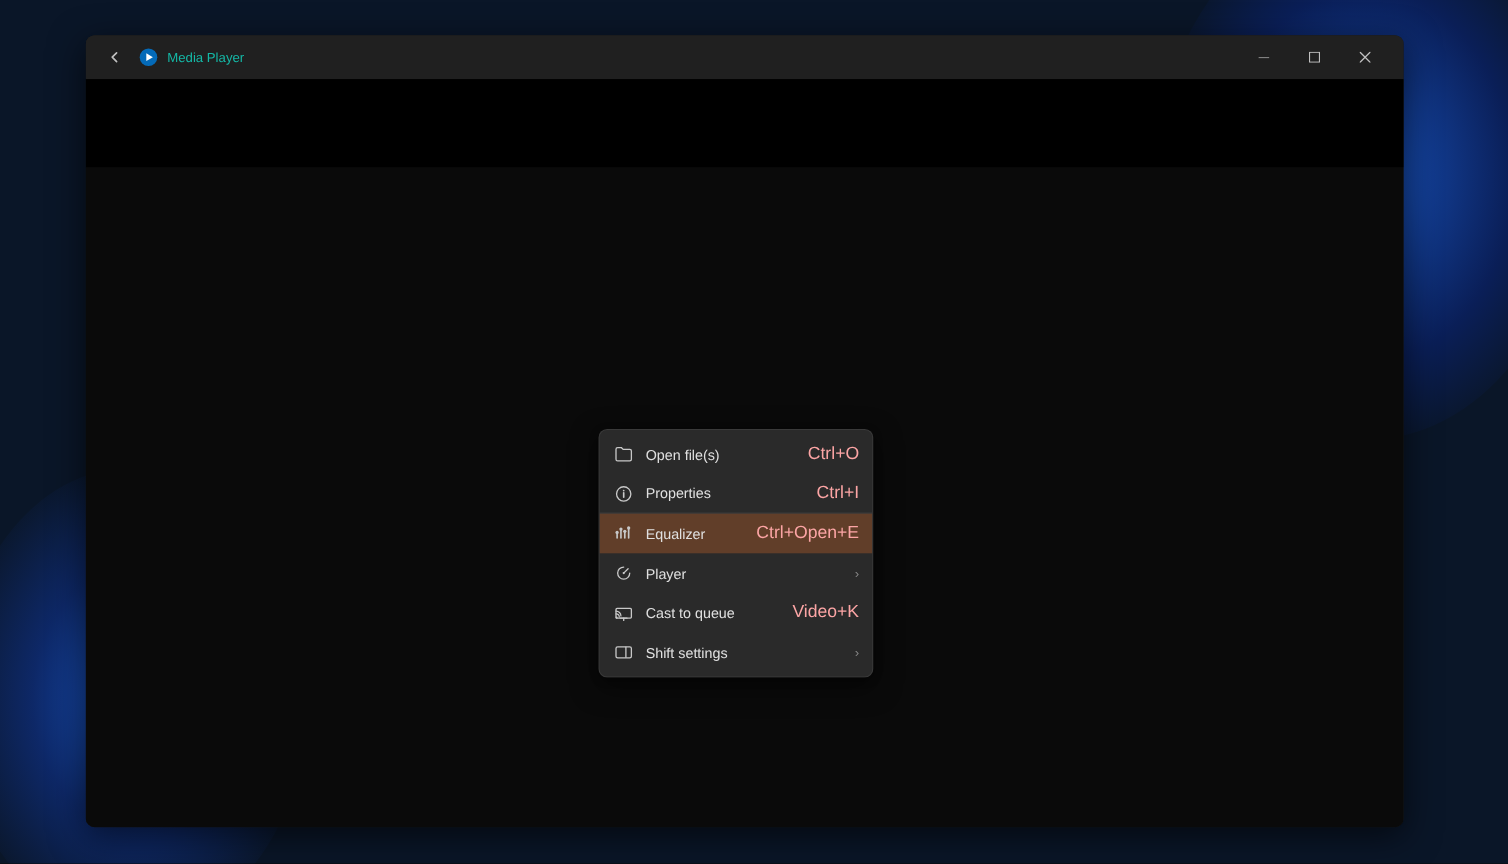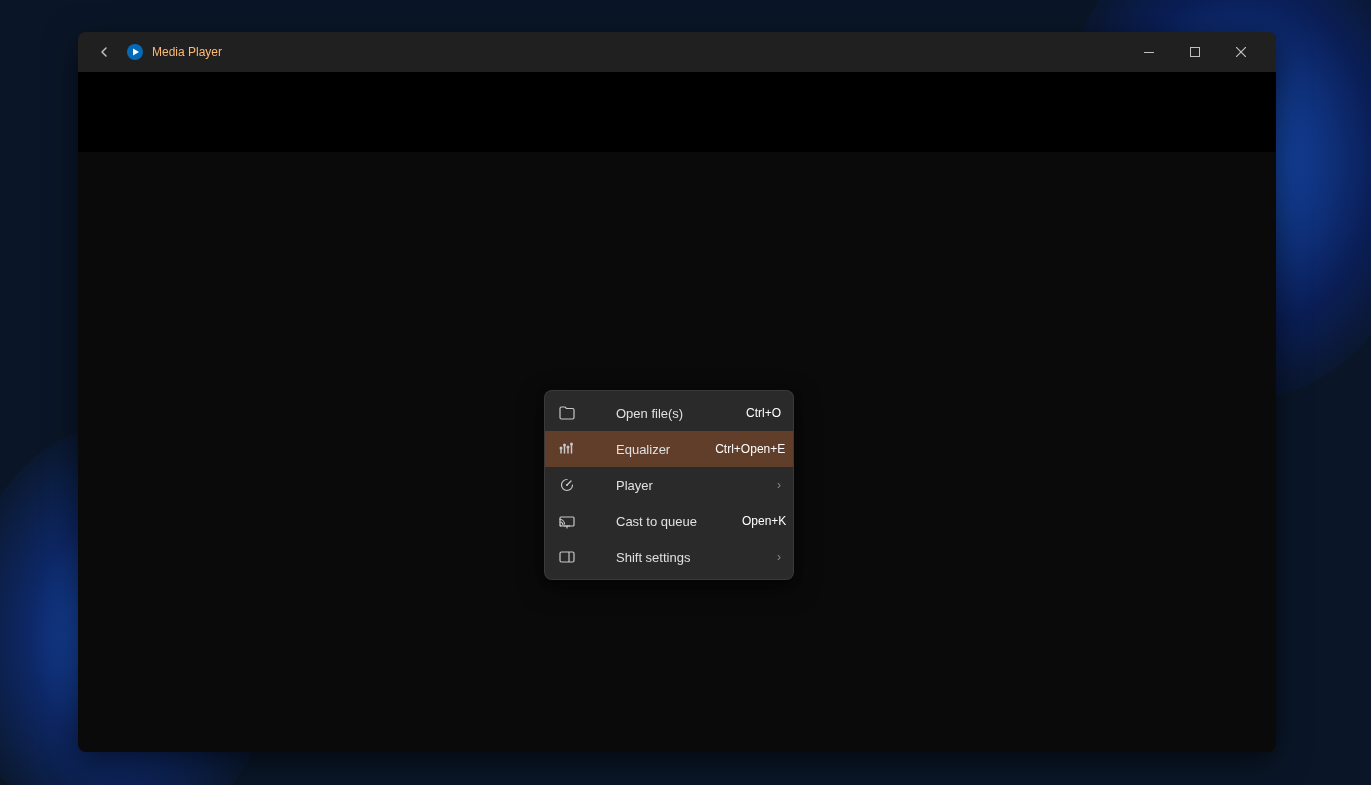--- a/index.html
+++ b/index.html
@@ -83,21 +83,21 @@
       align-items: center;
       justify-content: center;
     }
 
     .title-bar-icon svg {
       width: 18px;
       height: 18px;
     }
 
     .title-bar-title {
-      color: #fdba74;
+      color: #14b8a6;
       font-size: 12px;
       font-weight: 400;
       flex: 1;
     }
 
     .title-bar-controls {
       display: flex;
       align-items: center;
       margin-left: auto;
     }
@@ -146,26 +146,24 @@
 
     .menu-item {
       display: flex;
       align-items: center;
       padding: 6px 12px;
       cursor: pointer;
       color: #e0e0e0;
       font-size: 13px;
       position: relative;
       min-height: 36px;
-      gap: 29px;
     }
 
     .menu-item.active {
       background: rgba(200, 100, 40, 0.35);
-      text-align: right;
     }
 
     .menu-item.has-separator {
       border-bottom: 1px solid rgba(255,255,255,0.08);
     }
 
     .menu-item-icon {
       width: 20px;
       height: 20px;
       display: flex;
@@ -180,22 +178,22 @@
       width: 16px;
       height: 16px;
     }
 
     .menu-item-label {
       flex: 1;
       white-space: nowrap;
     }
 
     .menu-item-shortcut {
-      color: #ffffff;
-      font-size: 12px;
+      color: #fca5a5;
+      font-size: 16px;
       margin-left: 16px;
     }
 
     .menu-item-arrow {
       color: #888;
       font-size: 12px;
       margin-left: 8px;
     }
   </style>
 </head>
@@ -253,20 +251,31 @@
         <div class="menu-item-icon">
           <svg viewBox="0 0 16 16" fill="none">
             <path d="M1 3.5C1 2.67 1.67 2 2.5 2H6l1.5 1.5H13.5C14.33 3.5 15 4.17 15 5V12.5C15 13.33 14.33 14 13.5 14H2.5C1.67 14 1 13.33 1 12.5V3.5Z" stroke="#c8c8c8" stroke-width="1.2" fill="none"></path>
           </svg>
         </div>
         <span class="menu-item-label">Open file(s)</span>
         <span class="menu-item-shortcut">Ctrl+O</span>
       </div>
 
 
+      <div class="menu-item has-separator">
+        <div class="menu-item-icon">
+          <svg viewBox="0 0 16 16" fill="none">
+            <circle cx="8" cy="8" r="6.5" stroke="#c8c8c8" stroke-width="1.2"></circle>
+            <line x1="8" y1="7" x2="8" y2="11" stroke="#c8c8c8" stroke-width="1.5" stroke-linecap="round"></line>
+            <circle cx="8" cy="5" r="0.8" fill="#c8c8c8"></circle>
+          </svg>
+        </div>
+        <span class="menu-item-label">Properties</span>
+        <span class="menu-item-shortcut">Ctrl+I</span>
+      </div>
 
       <div class="menu-item active">
         <div class="menu-item-icon">
           <svg viewBox="0 0 16 16" fill="none">
             <line x1="2" y1="12" x2="2" y2="8" stroke="#c8c8c8" stroke-width="1.5" stroke-linecap="round"></line>
             <line x1="5.5" y1="12" x2="5.5" y2="5" stroke="#c8c8c8" stroke-width="1.5" stroke-linecap="round"></line>
             <line x1="9" y1="12" x2="9" y2="7" stroke="#c8c8c8" stroke-width="1.5" stroke-linecap="round"></line>
             <line x1="12.5" y1="12" x2="12.5" y2="4" stroke="#c8c8c8" stroke-width="1.5" stroke-linecap="round"></line>
             <circle cx="2" cy="7" r="1.5" fill="#c8c8c8"></circle>
             <circle cx="5.5" cy="4" r="1.5" fill="#c8c8c8"></circle>
@@ -295,21 +304,21 @@
           <svg viewBox="0 0 16 16" fill="none">
             <rect x="1" y="4" width="14" height="9" rx="1" stroke="#c8c8c8" stroke-width="1.2" fill="none"></rect>
             <line x1="5" y1="13" x2="11" y2="13" stroke="#c8c8c8" stroke-width="1.2" stroke-linecap="round"></line>
             <line x1="8" y1="13" x2="8" y2="15" stroke="#c8c8c8" stroke-width="1.2" stroke-linecap="round"></line>
             <path d="M1 6.5C3.5 6.5 5.5 8.5 5.5 11" stroke="#c8c8c8" stroke-width="1.1" stroke-linecap="round" fill="none"></path>
             <path d="M1 9C2.7 9 4 10.3 4 12" stroke="#c8c8c8" stroke-width="1.1" stroke-linecap="round" fill="none"></path>
             <circle cx="1.5" cy="12.5" r="1" fill="#c8c8c8"></circle>
           </svg>
         </div>
         <span class="menu-item-label">Cast to queue</span>
-        <span class="menu-item-shortcut">Open+K</span>
+        <span class="menu-item-shortcut">Video+K</span>
       </div>
 
       <div class="menu-item">
         <div class="menu-item-icon">
           <svg viewBox="0 0 16 16" fill="none">
             <rect x="1" y="3" width="14" height="10" rx="1.5" stroke="#c8c8c8" stroke-width="1.2" fill="none"></rect>
             <line x1="10" y1="3" x2="10" y2="13" stroke="#c8c8c8" stroke-width="1.2"></line>
           </svg>
         </div>
         <span class="menu-item-label">Shift settings</span>

